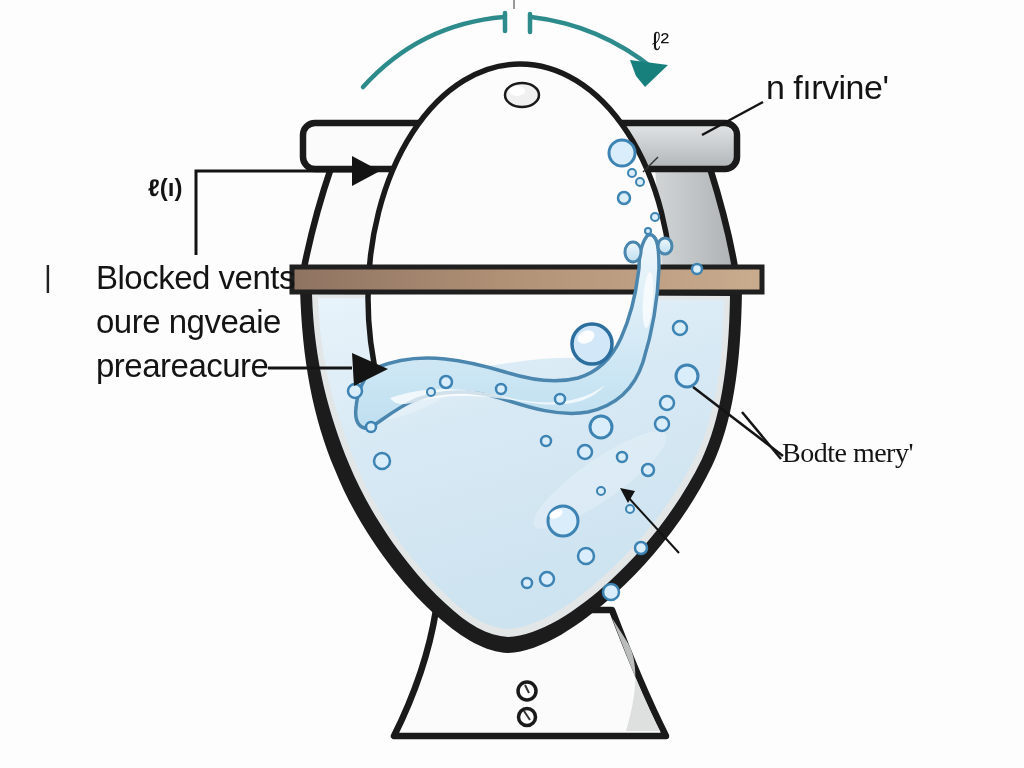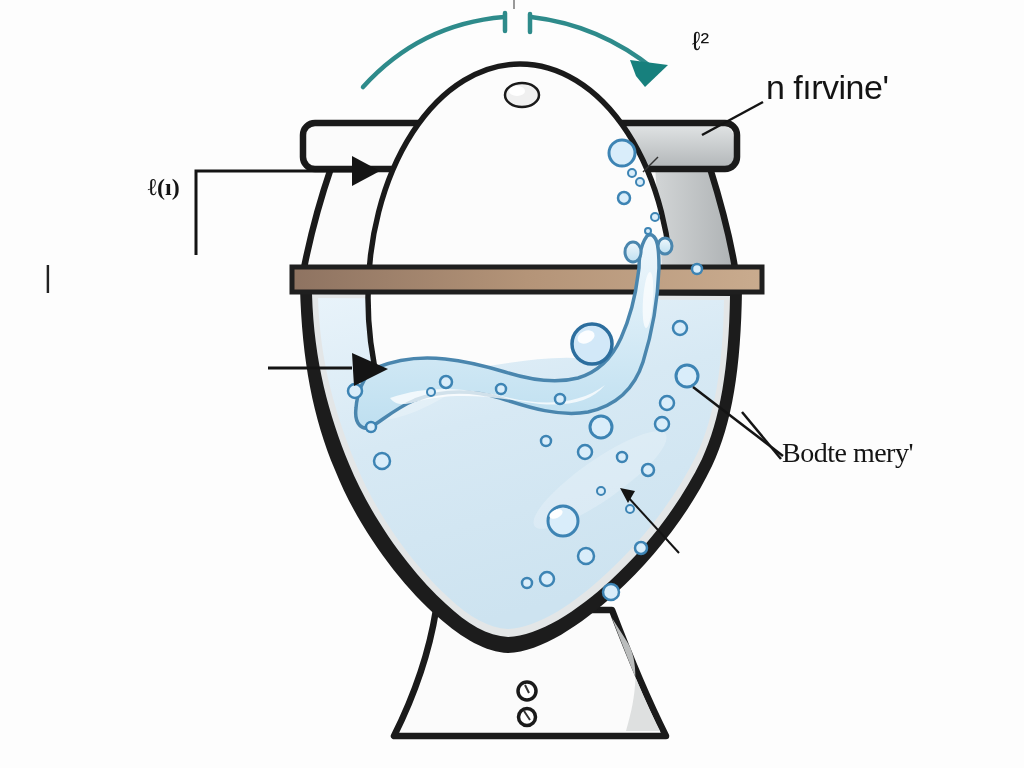--- a/index.html
+++ b/index.html
@@ -3,22 +3,22 @@
 <meta charset="utf-8">
 <style>
   html,body{margin:0;padding:0;background:#fdfdfd;width:1024px;height:768px;overflow:hidden;}
   .stage{position:relative;width:1024px;height:768px;font-family:"Liberation Sans",sans-serif;color:var(--label_text,#111);}
   svg{position:absolute;left:0;top:0;}
   .label{position:absolute;white-space:nowrap;color:var(--label_text,#111);}
   .lbl-left{left:96px;top:256px;font-size:33px;line-height:44px;letter-spacing:-.5px;}
   .lbl-topright{left:766px;top:66px;font-size:34px;line-height:42px;letter-spacing:-.5px;}
   .lbl-topright .indent{padding-left:52px;}
   .lbl-bottomright{left:782px;top:430px;font-size:28px;line-height:45px;letter-spacing:-.5px;font-family:Liberation Serif, serif;}
-  .glyph-left{left:148px;top:174px;font-size:24px;font-weight:bold;font-family:Liberation Serif, serif;}
-  .glyph-topright{left:692px;top:26px;font-size:26px;text-align:right;}
+  .glyph-left{left:148px;top:174px;font-size:24px;font-weight:bold;}
+  .glyph-topright{left:652px;top:26px;font-size:26px;text-align:right;}
   .pipe-left{left:44px;top:260px;font-size:30px;color:#222;}
   
   .arc{stroke:var(--arc_teal,#2e8b8b);fill:none;stroke-width:4.5;stroke-linecap:round;}
   .arc-head{fill:var(--arc_arrow_teal,#17807d);}
   .outline{stroke:var(--outline_black,#1a1a1a);}
   .ann{stroke:#141414;fill:none;}
   .ann-head{fill:#141414;stroke:none;}
   .bubble{fill:#d9edfa;stroke:var(--bubble_stroke_blue,#3d84b4);}
 </style>
 </head>
@@ -155,20 +155,25 @@
     <path class="ann" d="M693 387 L783 456" stroke-width="2.5"></path>
     <path class="ann" d="M742 412 L781 459" stroke-width="2.5"></path>
     <path class="ann" d="M679 553 L627 496" stroke-width="2"></path>
     <polygon class="ann-head" points="620,488 635,491 628,503"></polygon>
   </g>
 </svg>
 
   <div class="label pipe-left">|</div>
   <div class="label glyph-left">ℓ(ı)</div>
 
+  <div class="label lbl-left">
+    <div>Blocked vents</div>
+    <div>oure ngveaie</div>
+    <div>preareacure</div>
+  </div>
 
   <div class="label glyph-topright">ℓ²</div>
 
   <div class="label lbl-topright">
     <div>n fırvine'</div>
   </div>
 
   <div class="label lbl-bottomright">
     <div>Bodte mery'</div>
   </div>

